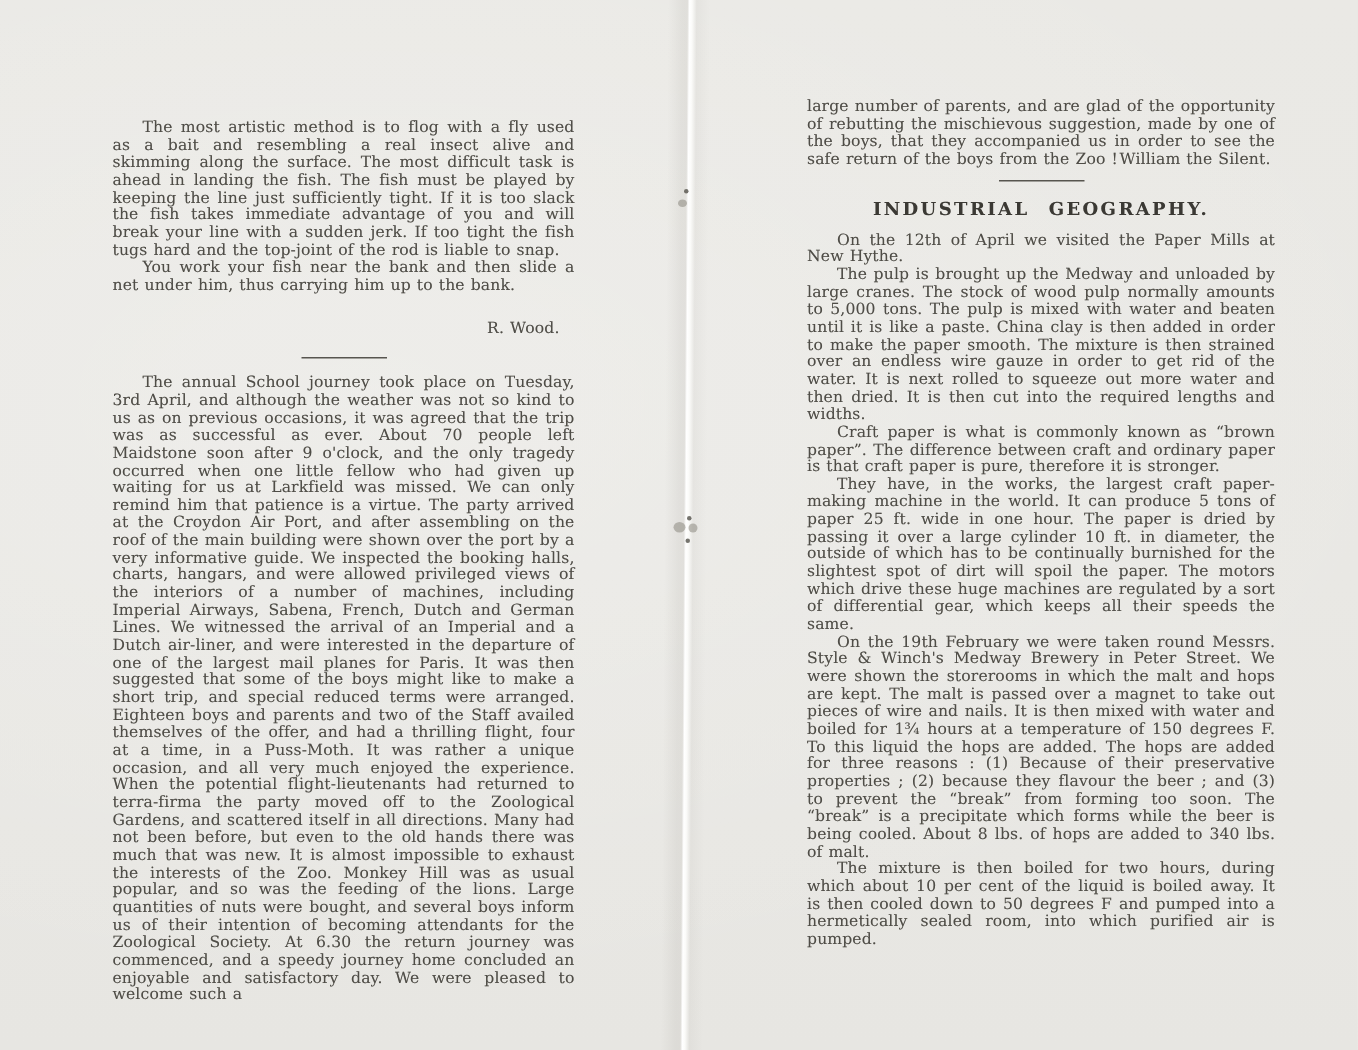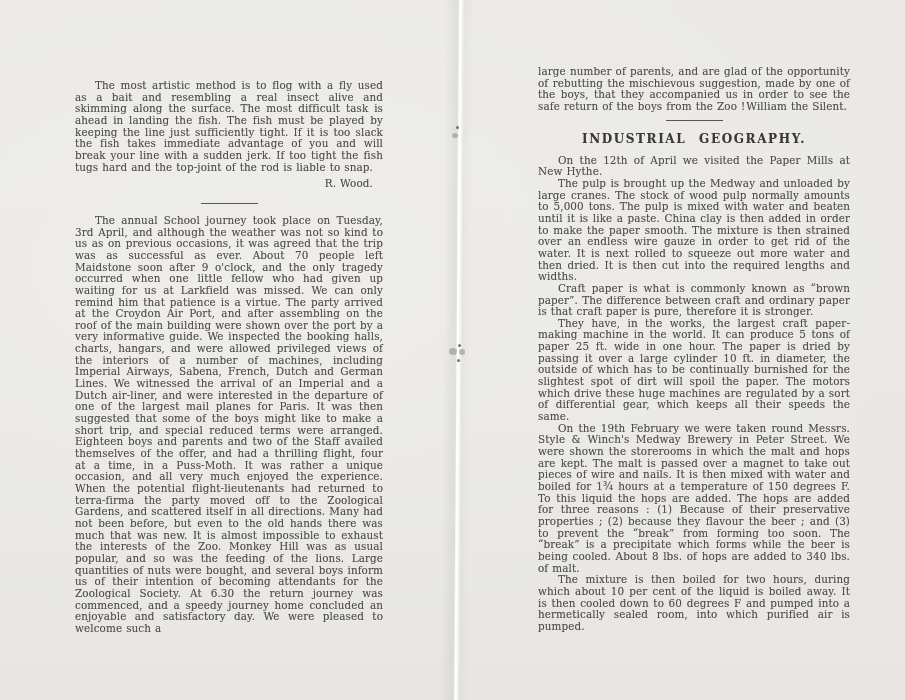--- a/index.html
+++ b/index.html
@@ -44,21 +44,21 @@
     word-spacing: 0.6px;
     letter-spacing: 0.1px;
     text-shadow: 0 0 0.4px rgba(79,77,71,0.35);
   }
   .page-left  { left: 75px;  top: 80px; width: 308px; }
   .page-right { left: 538px; top: 66px; width: 312px; }
 
   p { margin: 0; }
   p.indent { text-indent: 20px; }
 
-  .signature { text-align: right; padding-right: 10px; margin-top: 5px; }
+  .signature { text-align: right; padding-right: 10px; margin-top: 17px; }
   .signature.pull-up { margin-top: -11.65px; padding-right: 3px; }
 
   .divider {
     width: 57px; height: 0;
     border-top: 1.4px solid #57554f;
     margin: 13px auto 11px;
   }
   .page-right .divider { margin: 7px auto 10px; }
 
   h2.article-heading {
@@ -81,20 +81,21 @@
   <div class="speck" style="left:452px; top:133px; width:6px; height:5px;"></div>
   <div class="speck dark" style="left:458px; top:344px; width:3px; height:3px;"></div>
   <div class="speck" style="left:449px; top:348px; width:8px; height:7px;"></div>
   <div class="speck" style="left:459px; top:349px; width:6px; height:6px;"></div>
   <div class="speck dark" style="left:457px; top:359px; width:3px; height:3px;"></div>
 
   <div class="page page-left">
 
     <section>
       <p class="indent">The most artistic method is to flog with a fly used as a bait and resembling a real insect alive and skimming along the surface.  The most difficult task is ahead in landing the fish.  The fish must be played by keeping the line just sufficiently tight.  If it is too slack the fish takes immediate advantage of you and will break your line with a sudden jerk. If too tight the fish tugs hard and the top-joint of the rod is liable to snap.</p>
+      <p class="indent">You work your fish near the bank and then slide a net under him, thus carrying him up to the bank.</p>
       <div class="signature">R. Wood.</div>
     </section>
 
     <div class="divider"></div>
 
     <section>
       <p class="indent">The annual School journey took place on Tuesday, 3rd April, and although the weather was not so kind to us as on previous occasions, it was agreed that the trip was as successful as ever.  About 70 people left Maidstone soon after 9 o'clock, and the only tragedy occurred when one little fellow who had given up waiting for us at Larkfield was missed.  We can only remind him that patience is a virtue. The party arrived at the Croydon Air Port, and after assembling on the roof of the main building were shown over the port by a very informative guide.  We inspected the booking halls, charts, hangars, and were allowed privileged views of the interiors of a number of machines, including Imperial Airways, Sabena, French, Dutch and German Lines. We witnessed the arrival of an Imperial and a Dutch air-liner, and were interested in the departure of one of the largest mail planes for Paris.  It was then suggested that some of the boys might like to make a short trip, and special reduced terms were arranged.  Eighteen boys and parents and two of the Staff availed themselves of the offer, and had a thrilling flight, four at a time, in a Puss-Moth.  It was rather a unique occasion, and all very much enjoyed the experience.  When the potential flight-lieutenants had returned to terra-firma the party moved off to the Zoological Gardens, and scattered itself in all directions.  Many had not been before, but even to the old hands there was much that was new.  It is almost impossible to exhaust the interests of the Zoo.  Monkey Hill was as usual popular, and so was the feeding of the lions. Large quantities of nuts were bought, and several boys inform us of their intention of becoming attendants for the Zoological Society.  At 6.30 the return journey was commenced, and a speedy journey home concluded an enjoyable and satisfactory day.  We were pleased to welcome such a</p>
     </section>
 
   </div>
@@ -108,18 +109,18 @@
 
     <div class="divider"></div>
 
     <section>
       <h2 class="article-heading">INDUSTRIAL GEOGRAPHY.</h2>
       <p class="indent">On the 12th of April we visited the Paper Mills at New Hythe.</p>
       <p class="indent">The pulp is brought up the Medway and unloaded by large cranes.  The stock of wood pulp normally amounts to 5,000 tons.  The pulp is mixed with water and beaten until it is like a paste.  China clay is then added in order to make the paper smooth.  The mixture is then strained over an endless wire gauze in order to get rid of the water.  It is next rolled to squeeze out more water and then dried.  It is then cut into the required lengths and widths.</p>
       <p class="indent">Craft paper is what is commonly known as “brown paper”.  The difference between craft and ordinary paper is that craft paper is pure, therefore it is stronger.</p>
       <p class="indent">They have, in the works, the largest craft paper-making machine in the world.  It can produce 5 tons of paper 25 ft. wide in one hour.  The paper is dried by passing it over a large cylinder 10 ft. in diameter, the outside of which has to be continually burnished for the slightest spot of dirt will spoil the paper.  The motors which drive these huge machines are regulated by a sort of differential gear, which keeps all their speeds the same.</p>
       <p class="indent">On the 19th February we were taken round Messrs. Style &amp; Winch's Medway Brewery in Peter Street.  We were shown the storerooms in which the malt and hops are kept. The malt is passed over a magnet to take out pieces of wire and nails.  It is then mixed with water and boiled for 1¾ hours at a temperature of 150 degrees F.  To this liquid the hops are added.  The hops are added for three reasons : (1) Because of their preservative properties ;  (2) because they flavour the beer ; and (3) to prevent the “break” from forming too soon.  The “break” is a precipitate which forms while the beer is being cooled.  About 8 lbs. of hops are added to 340 lbs. of malt.</p>
-      <p class="indent">The mixture is then boiled for two hours, during which about 10 per cent of the liquid is boiled away.  It is then cooled down to 60 degrees F and pumped into a hermetically sealed room, into which purified air is pumped.</p>
+      <p class="indent">The mixture is then boiled for two hours, during which about 10 per cent of the liquid is boiled away.  It is then cooled down to 50 degrees F and pumped into a hermetically sealed room, into which purified air is pumped.</p>
     </section>
 
   </div>
 
 </div>
 
 </body></html>

